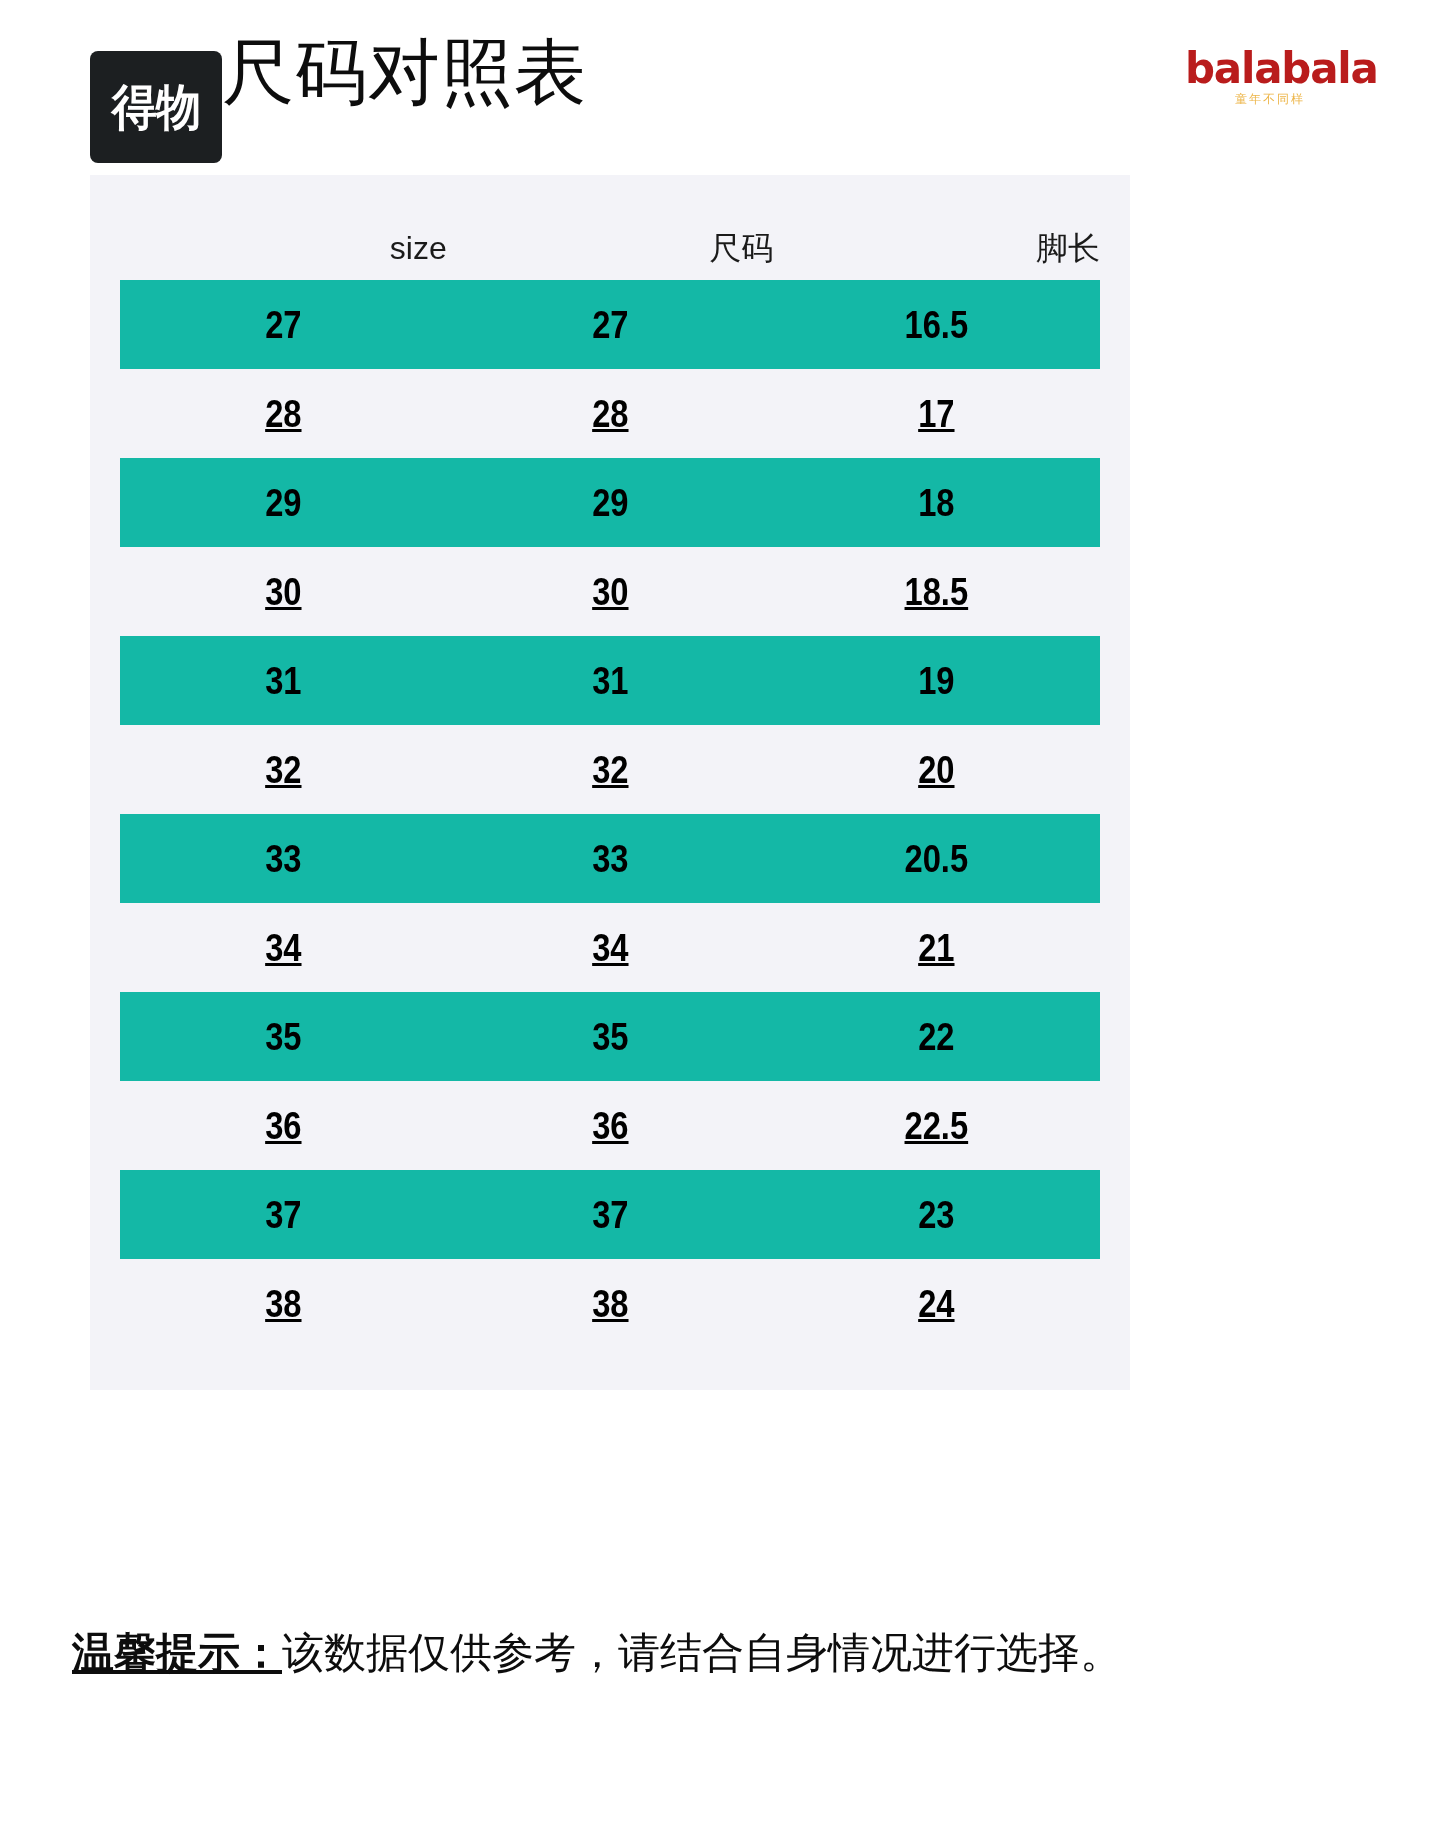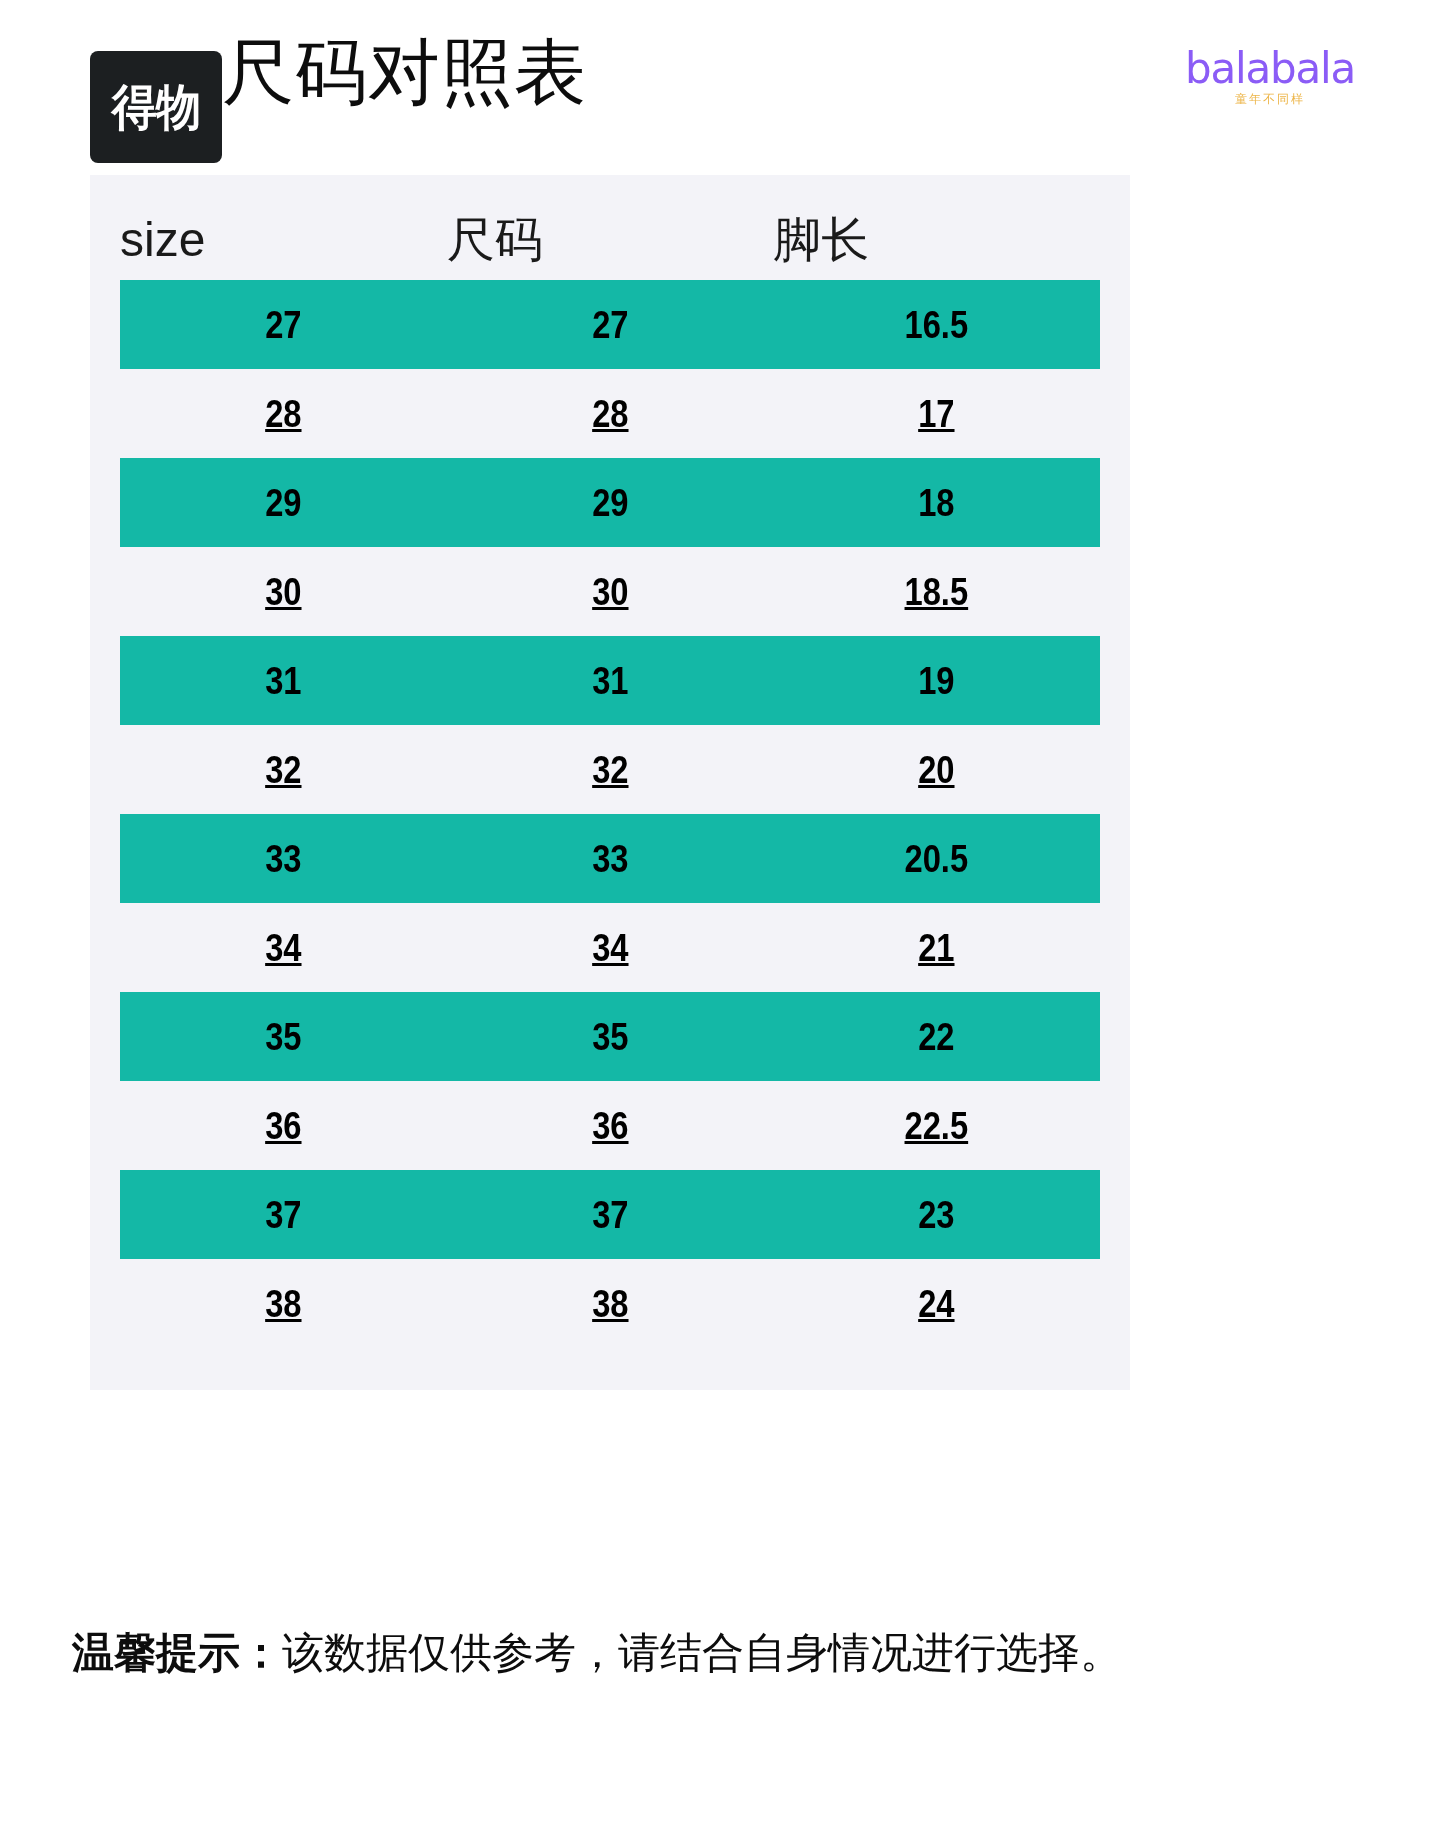--- a/index.html
+++ b/index.html
@@ -71,22 +71,22 @@
     position: absolute;
     left: 1185px;
     top: 48px;
     width: 170px;
     text-align: center;
     line-height: 1;
   }
 
   .partner-logo-name {
     font-size: 42px;
-    font-weight: 400;
-    color: #8b5cf6;
+    font-weight: 700;
+    color: #b91c1c;
     letter-spacing: -1.2px;
     line-height: 1;
     font-family: "DejaVu Sans", sans-serif;
   }
 
   .partner-logo-tagline {
     margin-top: 3px;
     font-size: 12px;
     font-weight: 400;
     color: #edb548;
@@ -111,22 +111,22 @@
     align-items: flex-end;
     padding-bottom: 16px;
     background: #f3f3f8;
     margin: 0 -30px;
     padding-left: 30px;
     padding-right: 30px;
   }
 
   .table-header-cell {
     flex: 1;
-    text-align: left;
-    font-size: 48px;
+    text-align: right;
+    font-size: 32px;
     font-weight: 300;
     color: #1a1a1a;
     line-height: 1;
     font-family: "Liberation Sans", "DejaVu Sans", sans-serif;
   }
 
   .table-row {
     display: flex;
     height: 89px;
     align-items: center;
@@ -159,20 +159,21 @@
     width: 1300px;
     font-size: 42px;
     line-height: 1.2;
     color: #0d0d0d;
     white-space: nowrap;
     font-family: "Liberation Sans", "DejaVu Sans", sans-serif;
   }
 
   .footer-note-label {
     font-weight: 700;
+    text-decoration: underline;
   }
 
   .footer-note-body {
     font-weight: 400;
   }
 </style>
 </head>
 <body>
 
 <div class="page">

